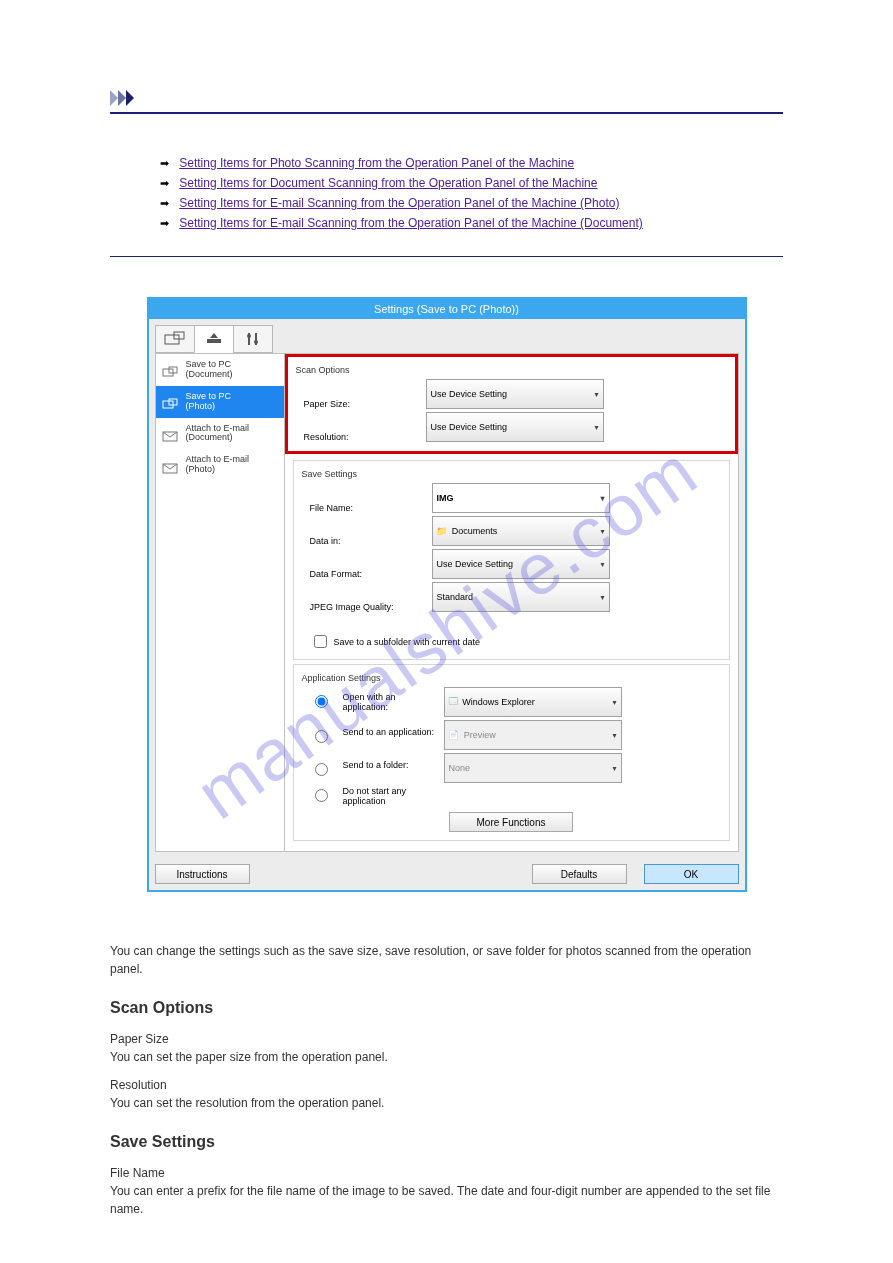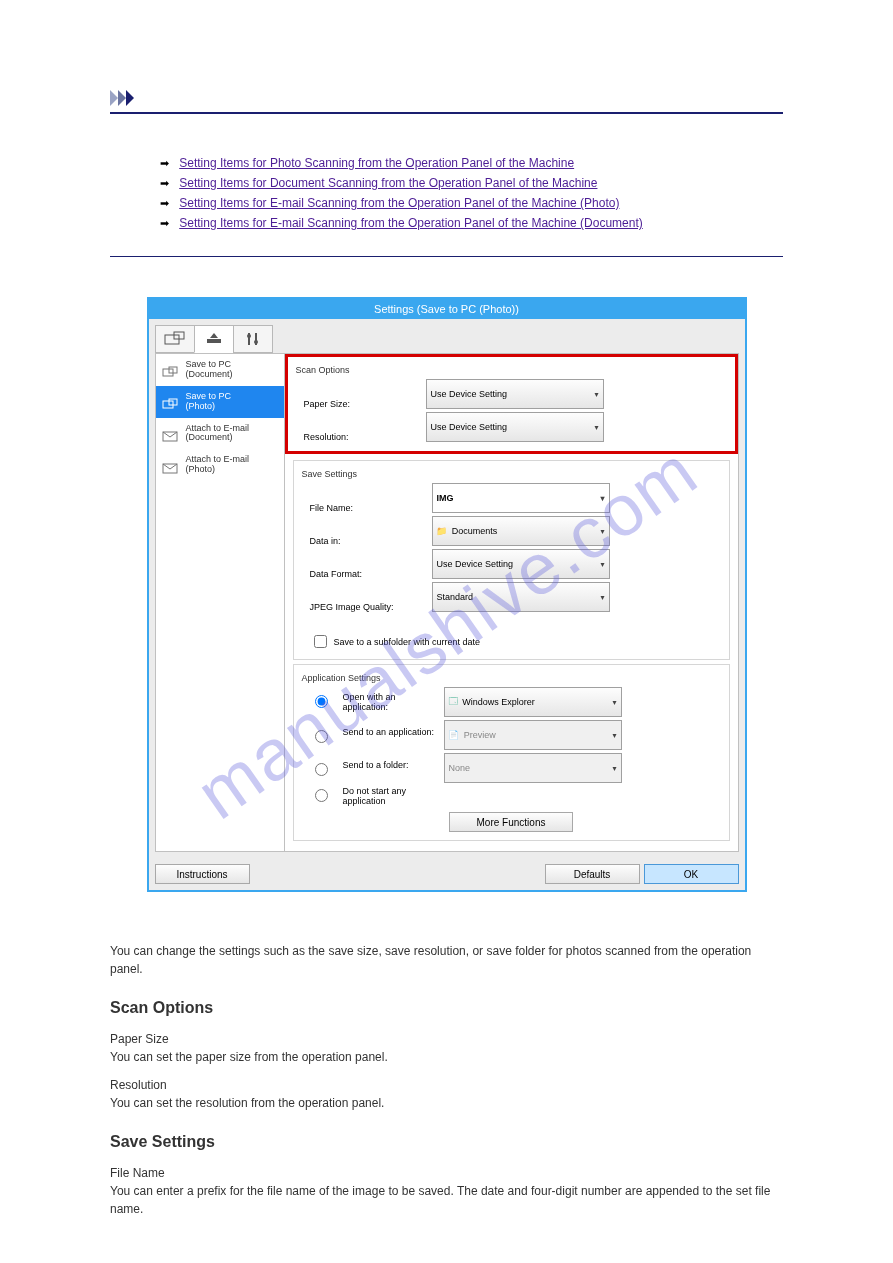--- a/index.html
+++ b/index.html
@@ -112,21 +112,21 @@
     display: inline-flex; align-items: center; justify-content: center;
     font-size: 10px;
     padding: 0 20px;
   }
   .btn.bottom { width: 95px; }
   .footer {
     display: flex; justify-content: space-between; align-items: center;
     padding: 6px;
     background: #ececec;
   }
-  .footer-right { display: flex; gap: 4px; }
+  .footer-right { display: flex; gap: 17px; }
   .btn.ok { background: #c7e6ff; border-color: #4a98d8; text-align: right; }
 
   .watermark {
     position: absolute;
     left: 50%; top: 50%;
     transform: translate(-50%,-50%) rotate(-35deg);
     font-size: 72px;
     color: rgba(90,90,220,0.33);
     font-family: Arial, sans-serif;
     white-space: nowrap;

